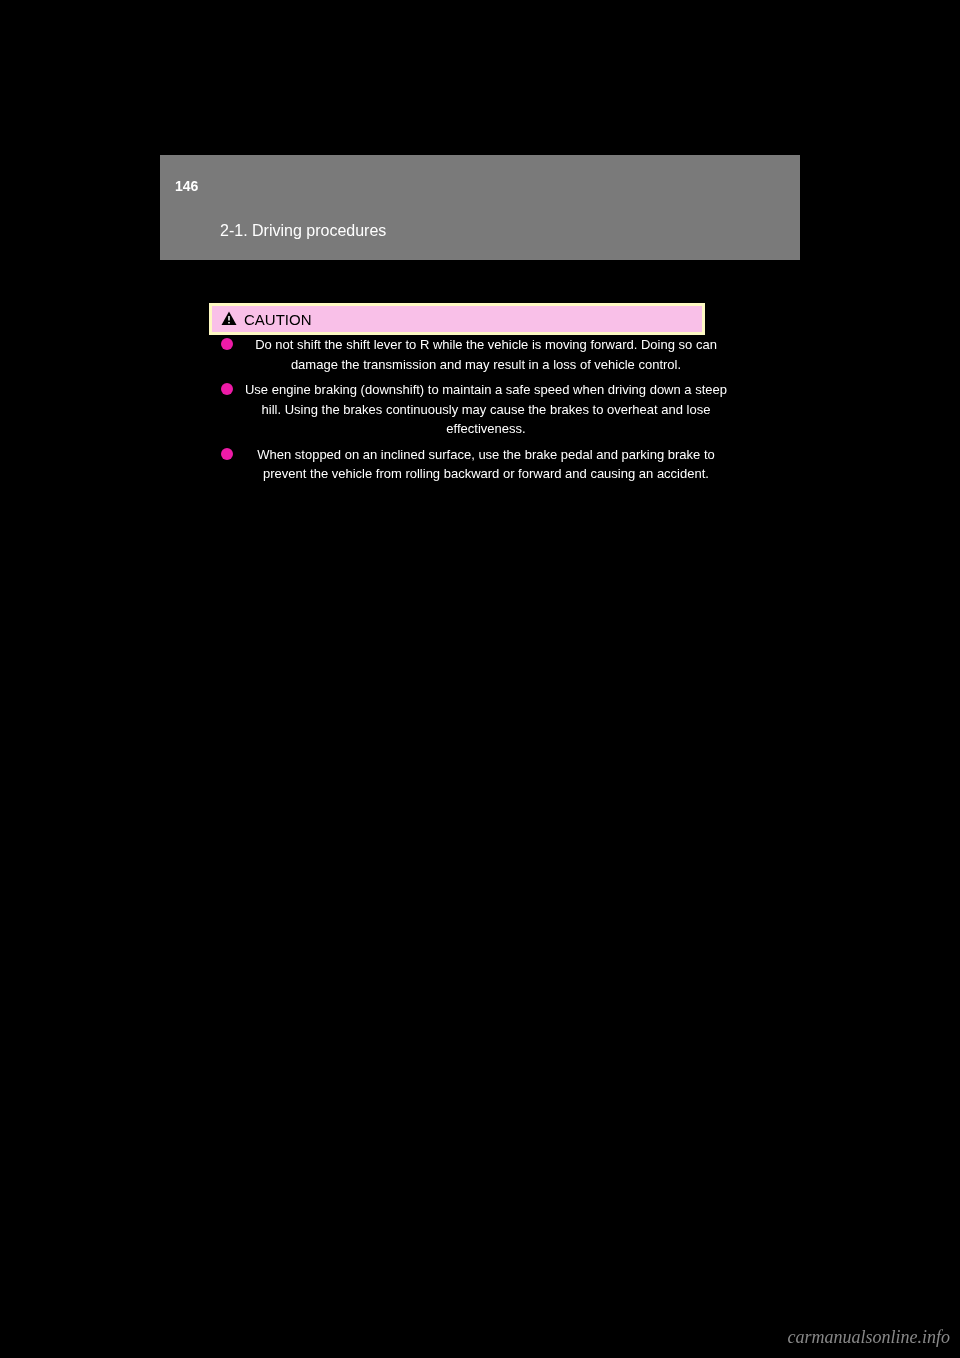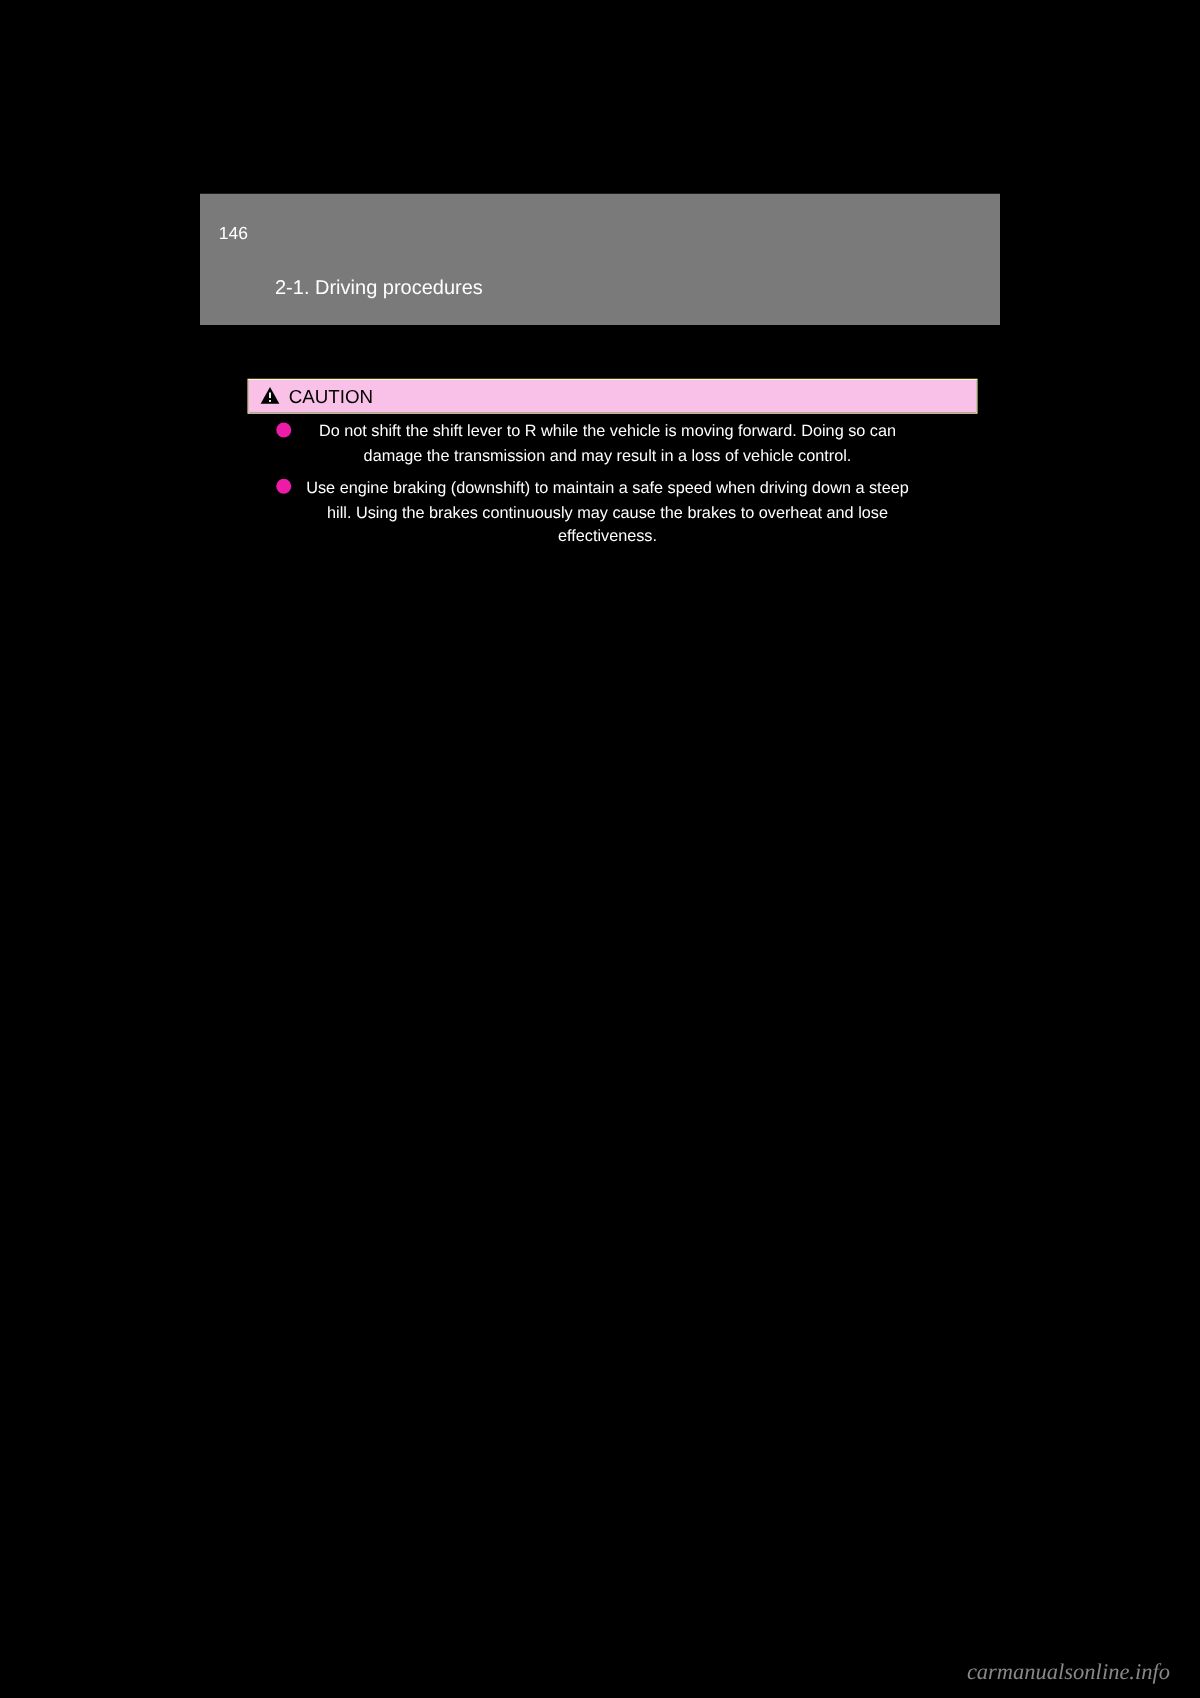--- a/index.html
+++ b/index.html
@@ -24,37 +24,37 @@
       height: 105px;
       background: #7a7a7a;
     }
     
     .page-num {
       position: absolute;
       left: 175px;
       top: 178px;
       color: #fff;
       font-size: 14px;
-      font-weight: normal;
+      font-weight: bold;
     }
     
     .section-title {
       position: absolute;
       left: 220px;
       top: 222px;
       color: #fff;
       font-size: 16px;
     }
     
     .caution-box {
       position: absolute;
-      left: 198px;
+      left: 209px;
       top: 303px;
-      width: 584px;
-      border: 1px solid #fef9c3;
+      width: 496px;
+      border: 3px solid #fef9c3;
     }
     
     .caution-header {
       background: #f9c0e8;
       padding: 4px 8px;
       display: flex;
       align-items: center;
       gap: 6px;
     }
     
@@ -105,21 +105,21 @@
     
     .bullet-text {
       flex: 1;
       color: #fff;
       padding-right: 20px;
       text-align: center;
     }
     
     .watermark {
       position: absolute;
-      right: 24px;
+      right: 10px;
       bottom: 10px;
       color: #888;
       font-size: 18px;
       font-style: italic;
       font-family: Georgia, serif;
     }
   </style>
 </head>
 <body>
 
@@ -143,15 +143,19 @@
 
 <div class="content-area">
   <div class="bullet-item">
     <span class="bullet-dot"></span>
     <span class="bullet-text">Do not shift the shift lever to R while the vehicle is moving forward. Doing so can damage the transmission and may result in a loss of vehicle control.</span>
   </div>
   <div class="bullet-item">
     <span class="bullet-dot"></span>
     <span class="bullet-text">Use engine braking (downshift) to maintain a safe speed when driving down a steep hill. Using the brakes continuously may cause the brakes to overheat and lose effectiveness.</span>
   </div>
+  <div class="bullet-item">
+    <span class="bullet-dot"></span>
+    <span class="bullet-text">When stopped on an inclined surface, use the brake pedal and parking brake to prevent the vehicle from rolling backward or forward and causing an accident.</span>
+  </div>
 </div>
 
 <div class="watermark">carmanualsonline.info</div>
 
 </body></html>

